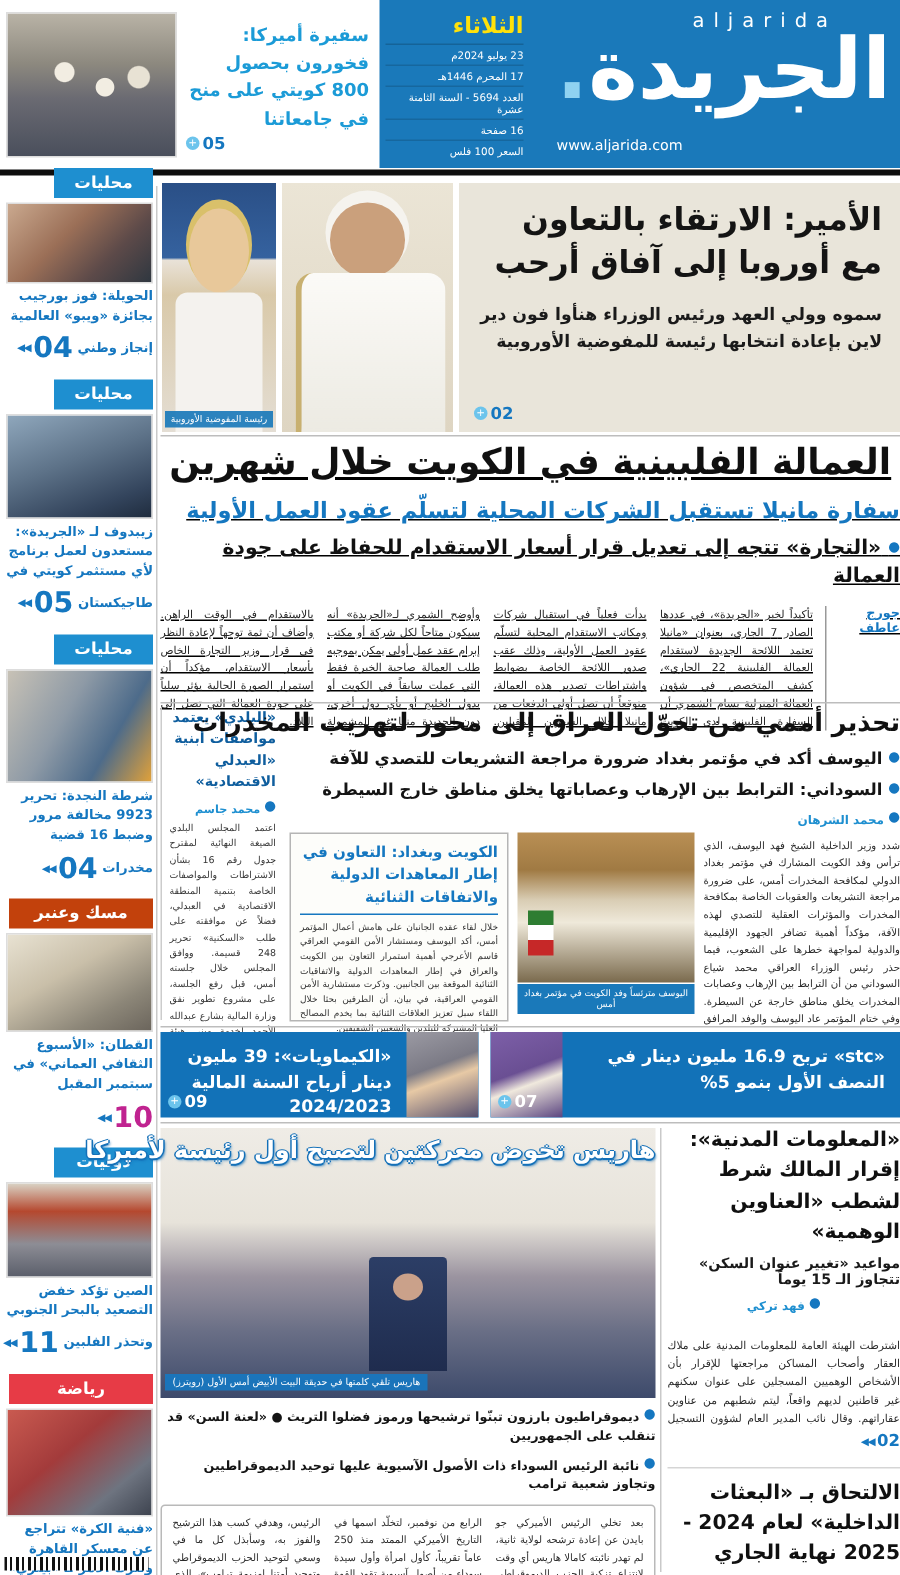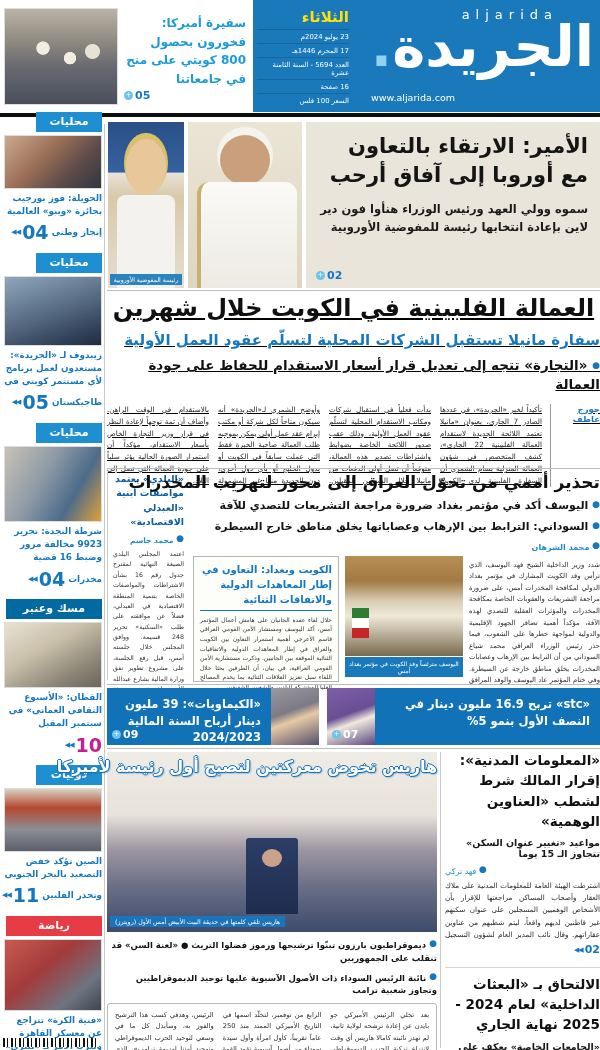--- a/index.html
+++ b/index.html
@@ -37,21 +37,21 @@
   .pg-magenta .num { color:#c02390; }
   .pg-red .num { color:#e73b46; }
 
   .top-rule { position:absolute; left:0; top:113px; width:600px; height:4px; background:#0d0d0d; }
 
   
   .sidebar { position:absolute; left:0; top:112px; width:102px; display:flex; flex-direction:column; gap:6px; }
   .sb-item { display:flex; flex-direction:column; gap:3px; }
   .sb-label { align-self:flex-start; background:#1e8fd0; color:#fff; font-size:11px; font-weight:bold; padding:3px 8px 4px; width:66px; text-align:center; }
   .sb-label.wide { width:96px; }
-  .sb-label.magenta { background:#0369a1; }
+  .sb-label.magenta { background:#c2410c; }
   .sb-label.red { background:#e73b46; }
   .sb-photo { width:98px; border:1px solid #ddd; }
   .sb-text { color:#1577c0; font-size:8.8px; font-weight:bold; line-height:1.5; text-align:right; padding-left:2px; }
   .ph-women { height:54px; background:linear-gradient(135deg,#caa98f 0%,#9b6f57 40%,#5d4a49 70%,#2f3740 100%); }
   .ph-man-suit { height:70px; background:linear-gradient(160deg,#8fa7bc 0%,#5d7288 45%,#33445c 80%,#1f2c3e 100%); }
   .ph-police { height:76px; background:linear-gradient(120deg,#c8c2b6 0%,#8e9aa6 40%,#4d6b8a 70%,#e0a13a 100%); }
   .ph-class { height:66px; background:linear-gradient(150deg,#e8e2d2 0%,#c9bfa9 40%,#8c8678 75%,#6b655c 100%); }
   .ph-assembly { height:64px; background:linear-gradient(180deg,#d9d2c4 0%,#b5482f 30%,#8d8d95 65%,#5b5f6b 100%); }
   .ph-coach { height:72px; background:linear-gradient(140deg,#c95a50 0%,#a33b3b 40%,#6e7480 75%,#3e4450 100%); }
   .sb-divider { position:absolute; left:104px; top:124px; width:1px; height:926px; background:#c9c9c9; }
@@ -128,21 +128,21 @@
      text-shadow:1px 0 0 #1470b8, -1px 0 0 #1470b8, 0 1px 0 #1470b8, 0 -1px 0 #1470b8, 1px 1px 2px #1470b8; }
   .harris-cap { position:absolute; left:3px; bottom:5px; background:rgba(23,119,192,.92); color:#fff; font-size:6.3px; padding:2px 5px; z-index:2; }
   .harris-bullet { font-size:8.5px; font-weight:800; color:#141414; text-align:right; margin-top:5px; line-height:1.5; }
   .harris-cols { margin-top:6px; border:1px solid #b9b9b9; border-radius:3px; padding:6px 7px; column-count:3; column-gap:9px; font-size:6.7px; line-height:1.68; color:#2b2b2b; text-align:justify; height:96px; overflow:hidden; }
 
   
   .rcol-divider { position:absolute; left:440px; top:752px; width:1px; height:296px; background:#c9c9c9; }
   .rcol { position:absolute; left:445px; top:750px; width:155px; }
   .rc-h { font-size:13.5px; font-weight:800; color:#101010; line-height:1.5; text-align:right; }
   .rc-sub { font-size:9.5px; font-weight:800; color:#1a1a1a; text-align:right; margin-top:6px; }
-  .rc-by { color:#1e8fd0; font-size:8px; font-weight:normal; text-align:left; margin:5px 0 4px; }
+  .rc-by { color:#1e8fd0; font-size:8px; font-weight:bold; text-align:center; margin:5px 0 16px; }
   .rc-body { font-size:7.2px; line-height:1.7; color:#2b2b2b; text-align:justify; }
   .rc-sep { height:1px; background:#d5d5d5; margin:7px 0 6px; }
 </style>
 </head>
 <body>
 
 <div id="page">
 
   <div class="mast-blue">
     <div class="logo-en">aljarida</div>

